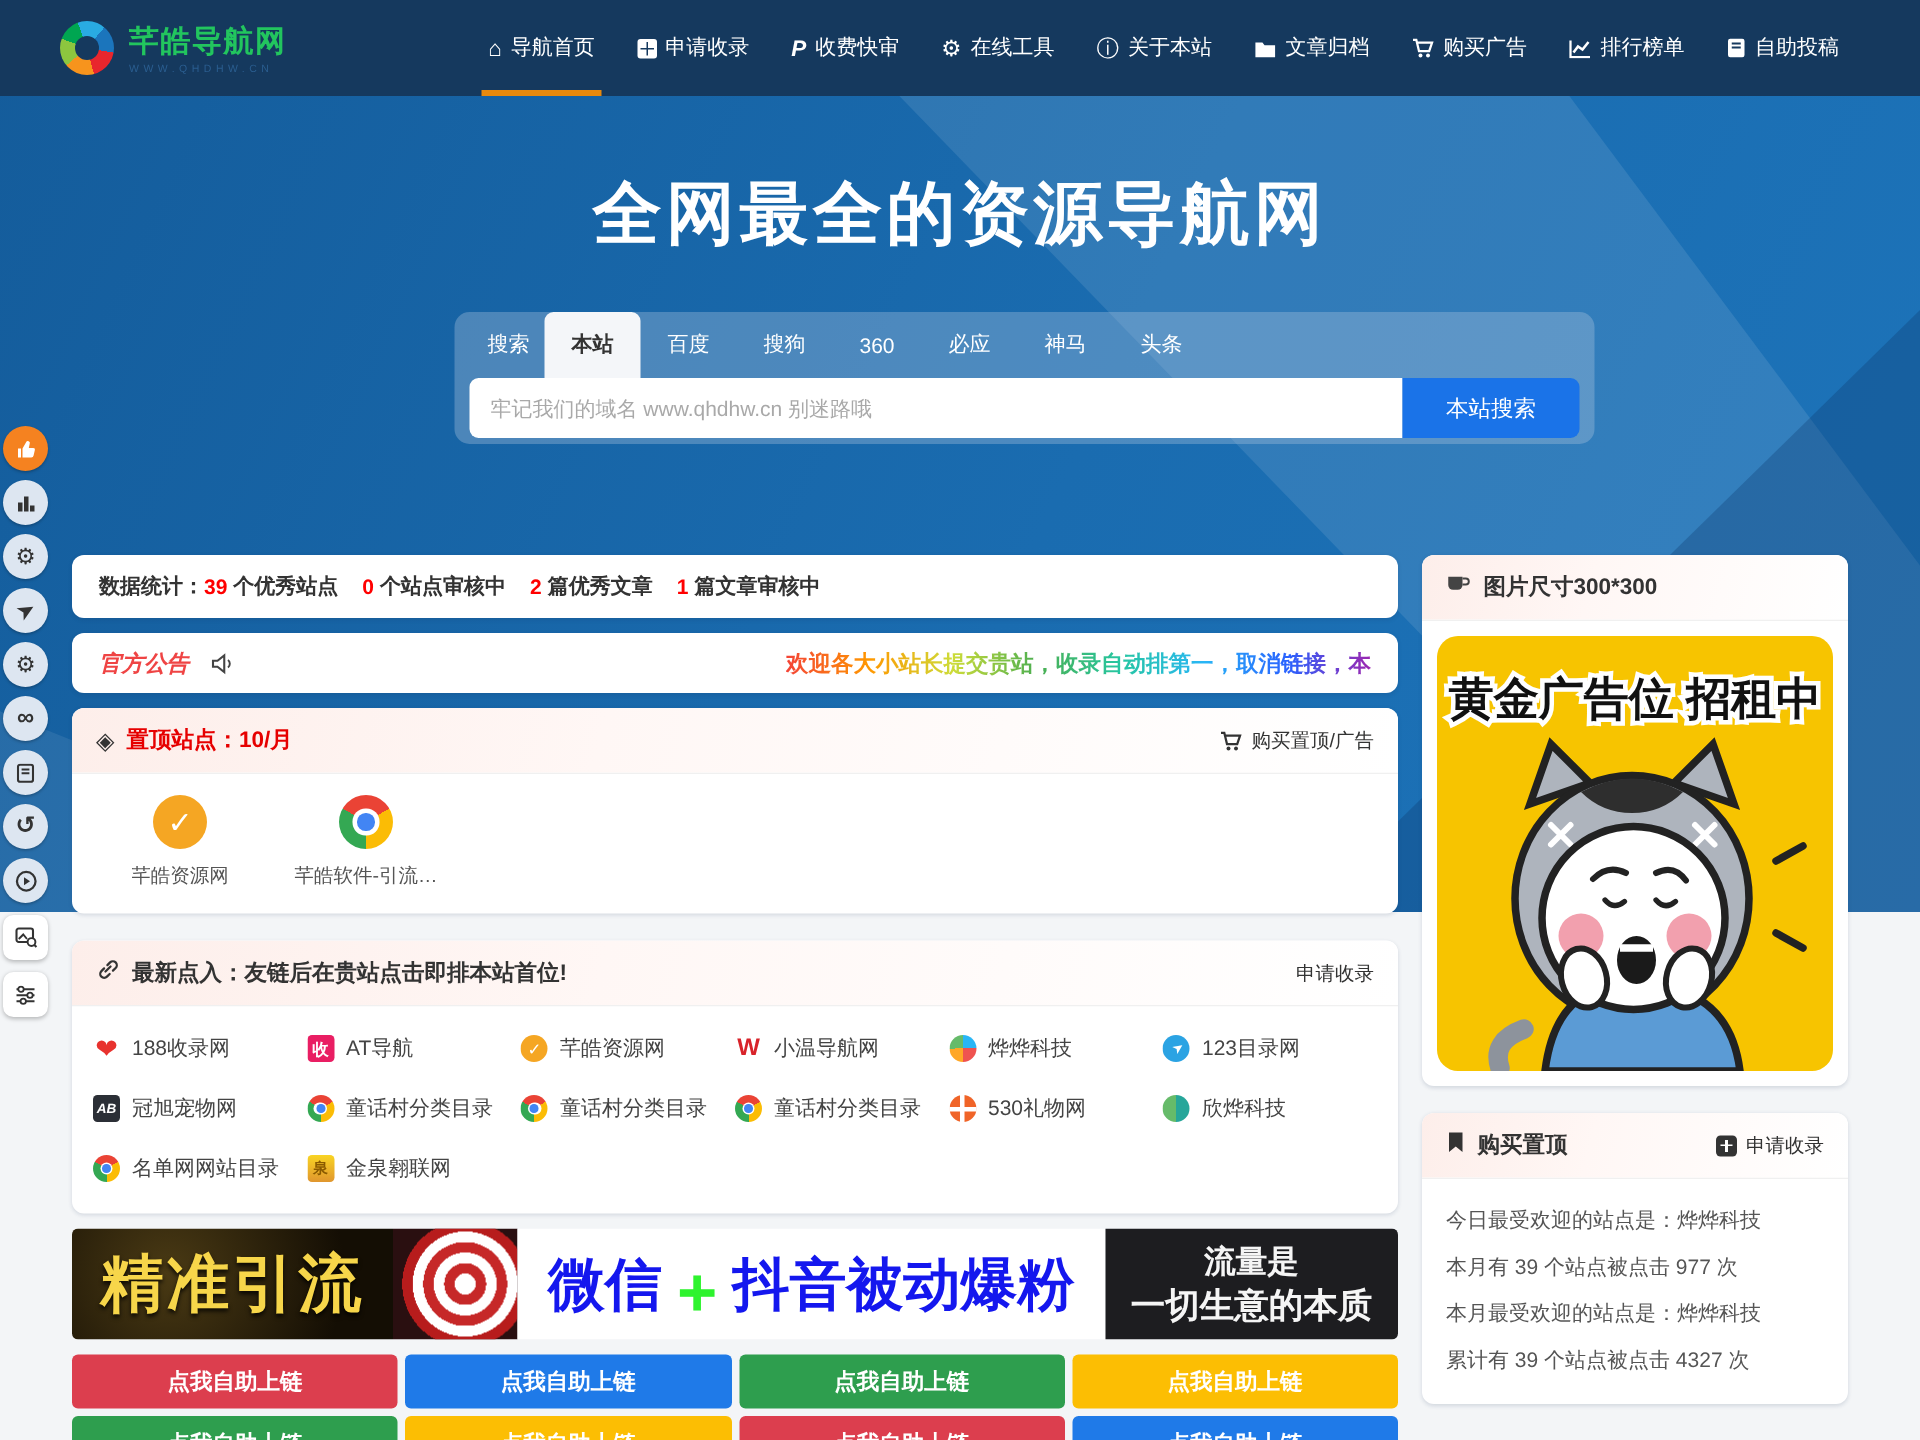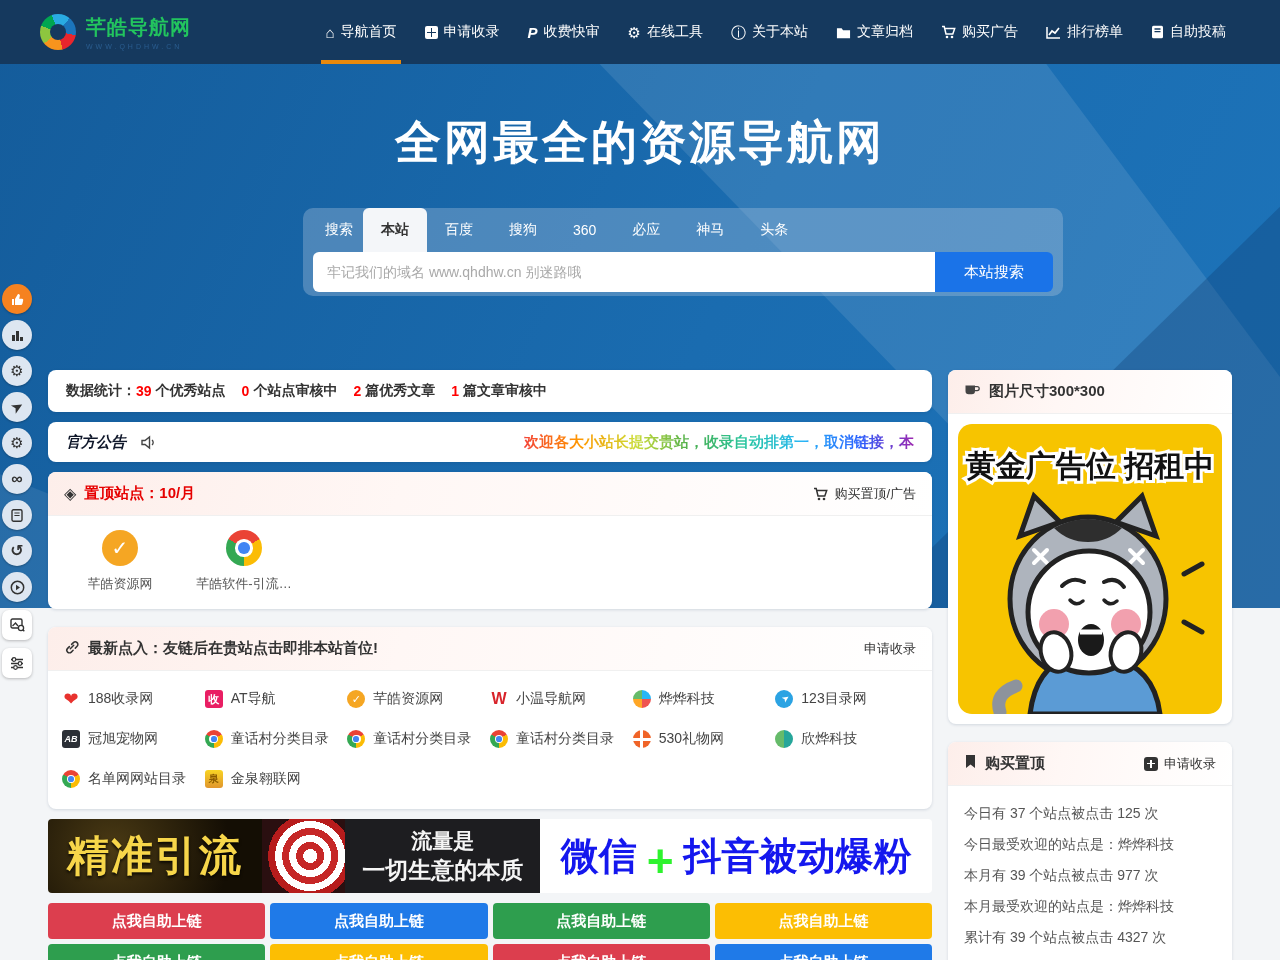--- a/index.html
+++ b/index.html
@@ -68,21 +68,21 @@
   .head-title { font-size:15px; font-weight:bold; color:#333; margin-left:8px; }
   .head-right { margin-left:auto; display:flex; align-items:center; gap:6px; font-size:13px; color:#333; cursor:pointer; }
 
   
   .stats-card { height:42px; display:flex; align-items:center; padding:0 18px; font-size:14px; color:#333; font-weight:bold; }
   .stats-card .num { color:#f00; margin-left:16px; margin-right:4px; }
   .stats-card .num.first { margin-left:0; }
 
   
   .ann-card { height:40px; margin-top:10px; display:flex; align-items:center; padding:0 18px; }
-  .ann-label { font-size:15px; font-weight:bold; font-style:italic; color:#0f172a; }
+  .ann-label { font-size:15px; font-weight:bold; font-style:italic; color:#ef4444; }
   .ann-speaker { margin-left:14px; display:flex; }
   .ann-text { margin-left:auto; font-size:15px; font-weight:bold;
     background:linear-gradient(90deg,#f44336,#ff9800,#cddc39,#4caf50,#26c6a2,#29b6f6,#2962ff,#9c27b0);
     -webkit-background-clip:text; background-clip:text; color:transparent; white-space:nowrap; }
 
   
   .pinned-card { margin-top:10px; }
   .gem-glyph { font-size:16px; color:#333; }
   .pinned-title { color:#e60000; }
   .pinned-body { display:flex; padding:14px 10px 16px; }
@@ -387,28 +387,28 @@
         <div class="link-item">
           <span class="ic ic-gold">泉</span>
           <span>金泉翱联网</span>
         </div>
       </div>
     </div>
 
     <div class="banner-strip">
       <div class="bseg bseg1">精准引流</div>
       <div class="bseg bseg2"></div>
-      <div class="bseg bseg4">
-        <span class="l1">流量是</span>
-        <span class="l2">一切生意的本质</span>
-      </div>
       <div class="bseg bseg3">
         <span class="wx">微信</span>
         <span class="plus">+</span>
         <span class="dy">抖音被动爆粉</span>
+      </div>
+      <div class="bseg bseg4">
+        <span class="l1">流量是</span>
+        <span class="l2">一切生意的本质</span>
       </div>
     </div>
 
     <div class="btn-grid">
       <button class="self-btn c-red">点我自助上链</button>
       <button class="self-btn c-blue">点我自助上链</button>
       <button class="self-btn c-green">点我自助上链</button>
       <button class="self-btn c-yellow">点我自助上链</button>
       <button class="self-btn c-green">点我自助上链</button>
       <button class="self-btn c-yellow">点我自助上链</button>
@@ -461,21 +461,20 @@
               <path d="M2 1 h9 v13 l-4.5 -3.6 L2 14 Z" fill="#333"></path>
             </svg>
         </span>
         <span class="head-title">购买置顶</span>
         <span class="head-right">
           <span class="plus-dark"></span>
           <span>申请收录</span>
         </span>
       </div>
       <div class="clicks-list">
-        <div class="clicks-line">今日有 37 个站点被点击 125 次</div>
         <div class="clicks-line">今日最受欢迎的站点是：烨烨科技</div>
         <div class="clicks-line">本月有 39 个站点被点击 977 次</div>
         <div class="clicks-line">本月最受欢迎的站点是：烨烨科技</div>
         <div class="clicks-line">累计有 39 个站点被点击 4327 次</div>
       </div>
     </div>
   </div>
 </div>
 
 <div class="float-tools">

